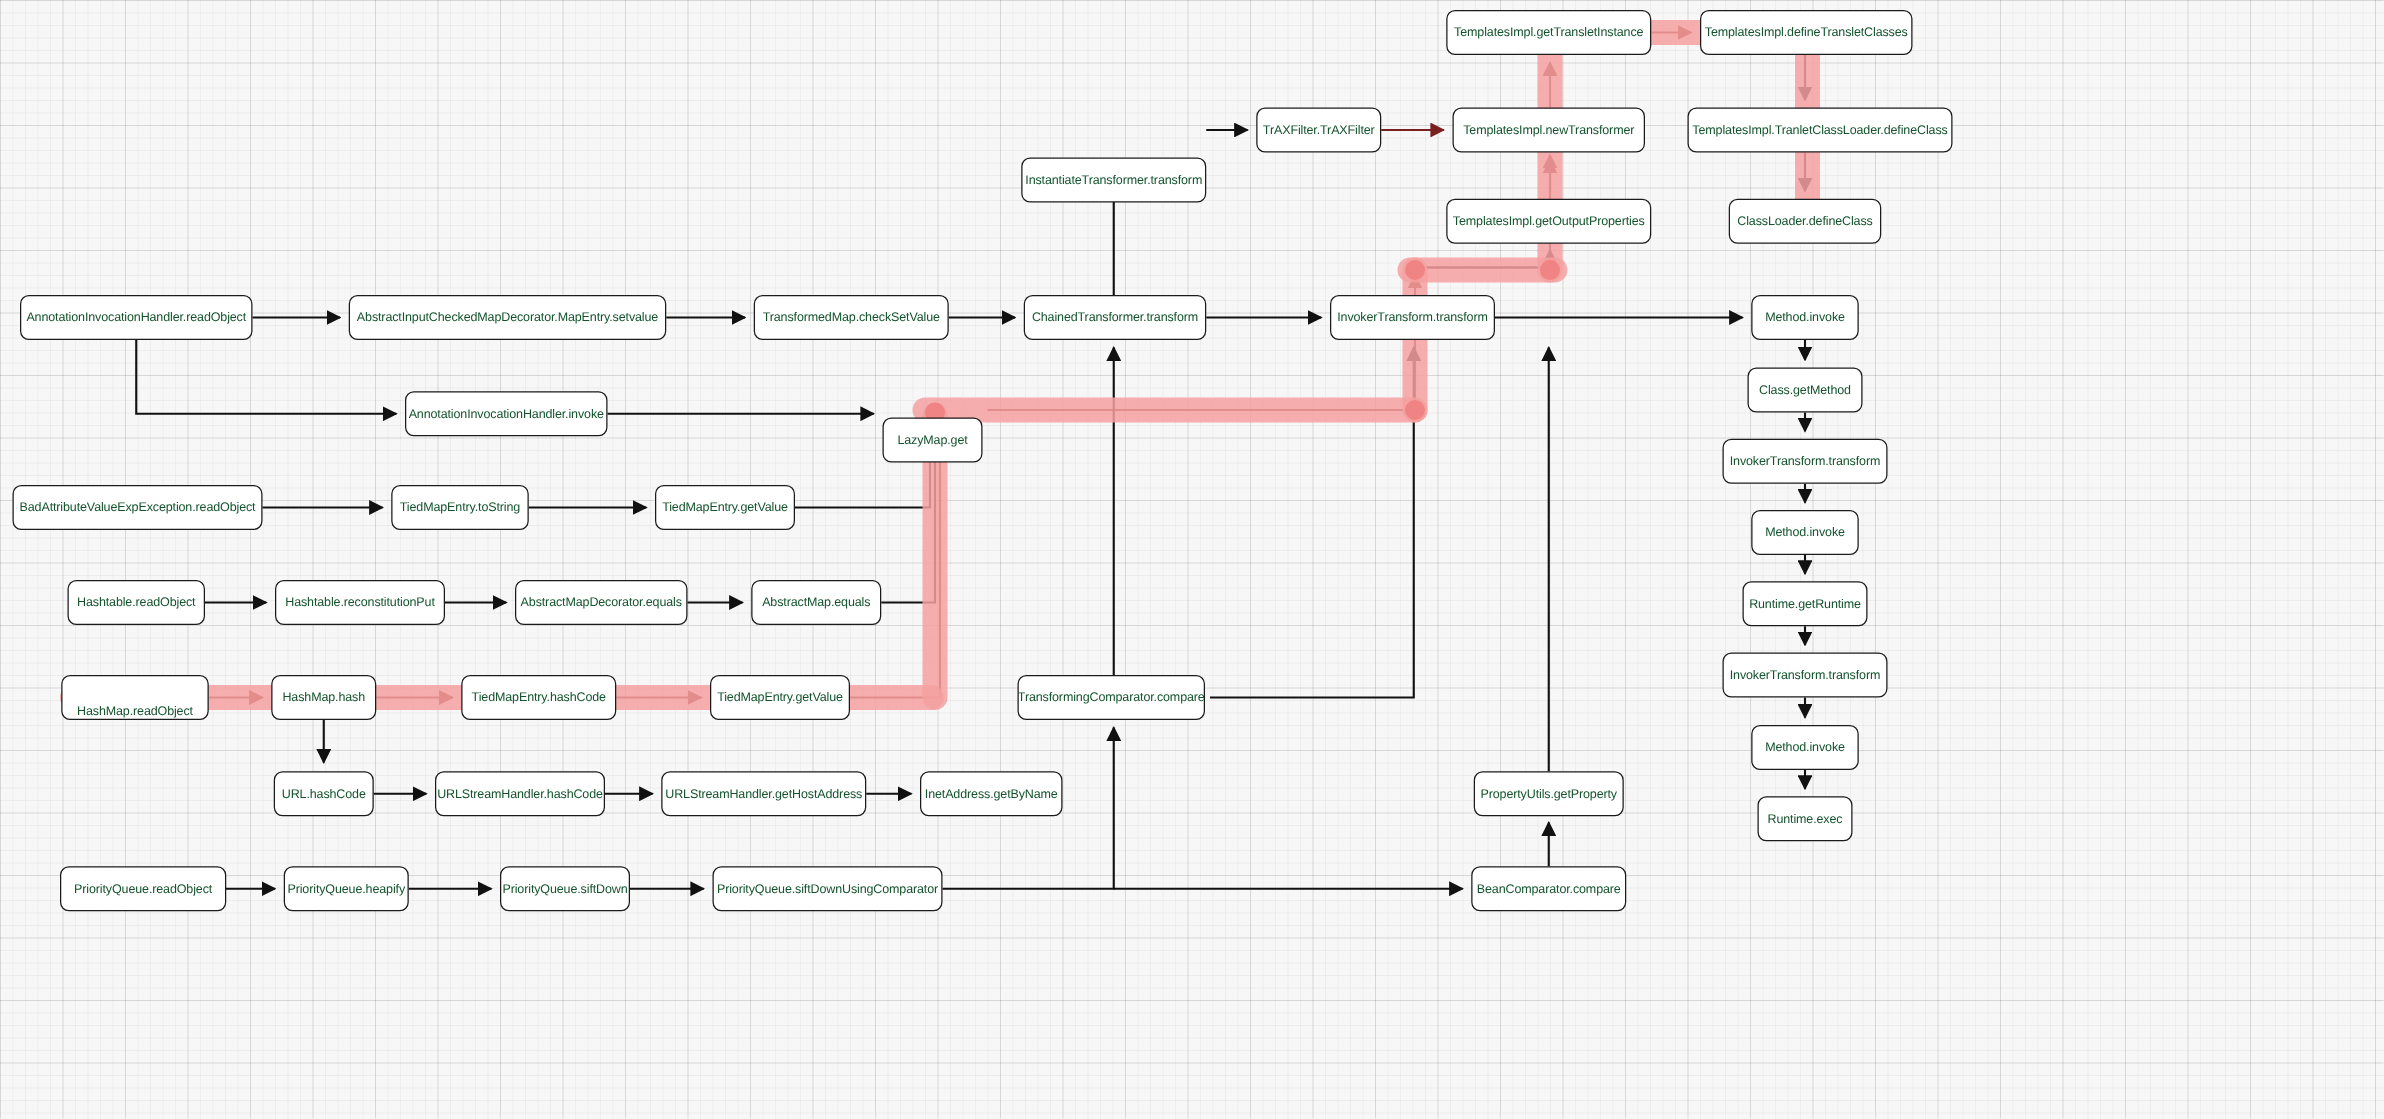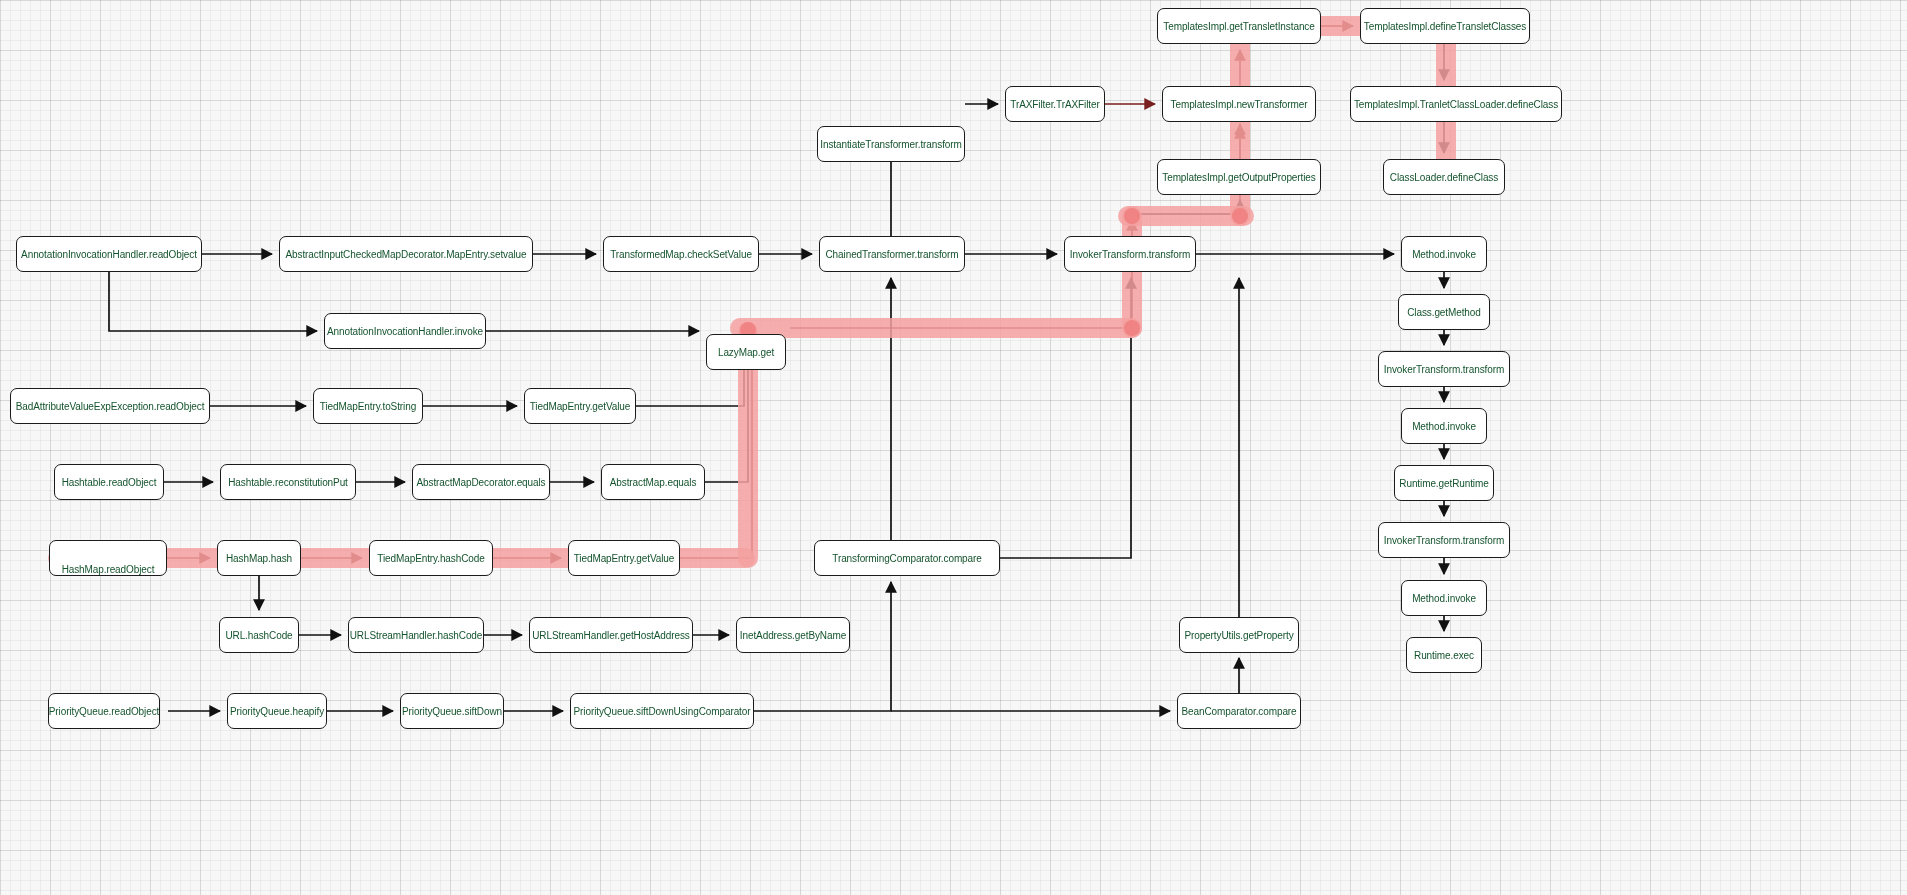--- a/index.html
+++ b/index.html
@@ -231,33 +231,33 @@
       </div>
       <div class="node" style="left: 348px; top: 617px; width: 136px; height: 36px;">
         <span class="node-label">URLStreamHandler.hashCode</span>
       </div>
       <div class="node" style="left: 529px; top: 617px; width: 164px; height: 36px;">
         <span class="node-label">URLStreamHandler.getHostAddress</span>
       </div>
       <div class="node" style="left: 736px; top: 617px; width: 114px; height: 36px;">
         <span class="node-label">InetAddress.getByName</span>
       </div>
-      <div class="node" style="left: 48px; top: 693px; width: 112px; height: 36px;">
+      <div class="node" style="left: 48px; top: 693px; width: 133px; height: 36px;">
         <span class="node-label">PriorityQueue.readObject</span>
       </div>
       <div class="node" style="left: 227px; top: 693px; width: 100px; height: 36px;">
         <span class="node-label">PriorityQueue.heapify</span>
       </div>
       <div class="node" style="left: 400px; top: 693px; width: 104px; height: 36px;">
         <span class="node-label">PriorityQueue.siftDown</span>
       </div>
       <div class="node" style="left: 570px; top: 693px; width: 184px; height: 36px;">
         <span class="node-label">PriorityQueue.siftDownUsingComparator</span>
       </div>
-      <div class="node" style="left: 814px; top: 540px; width: 186px; height: 36px;">
+      <div class="node" style="left: 814px; top: 540px; width: 150px; height: 36px;">
         <span class="node-label">TransformingComparator.compare</span>
       </div>
       <div class="node" style="left: 1177px; top: 693px; width: 124px; height: 36px;">
         <span class="node-label">BeanComparator.compare</span>
       </div>
       <div class="node" style="left: 1179px; top: 617px; width: 120px; height: 36px;">
         <span class="node-label">PropertyUtils.getProperty</span>
       </div>
       <div class="node" style="left: 817px; top: 86px; width: 148px; height: 36px; margin-top: 40px;">
         <span class="node-label">InstantiateTransformer.transform</span>

